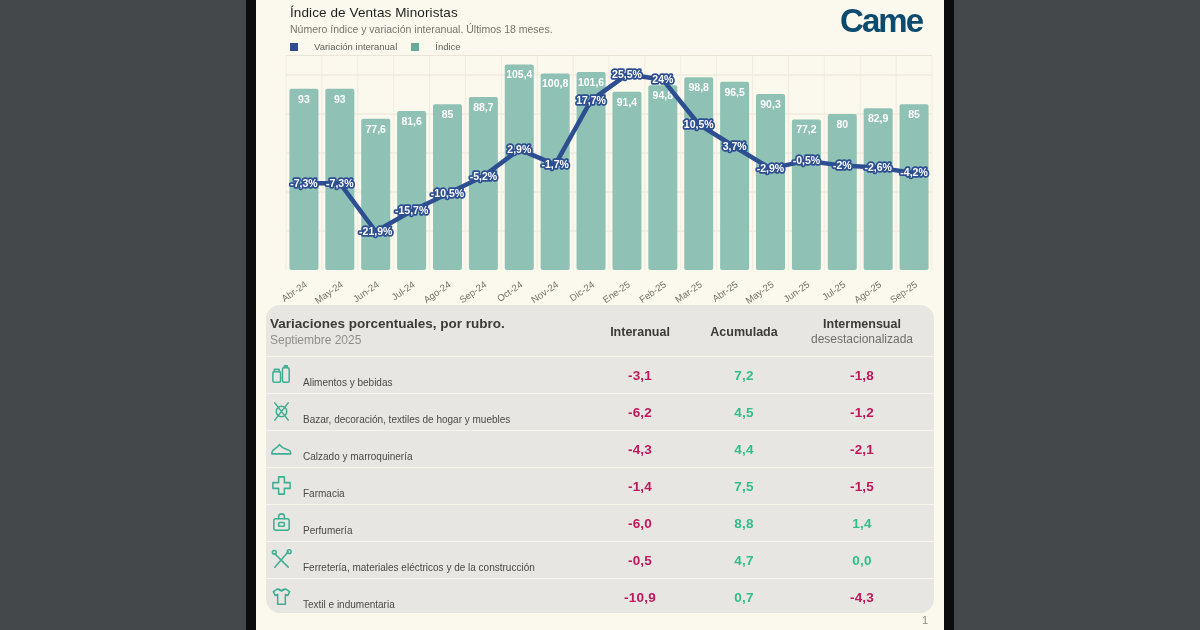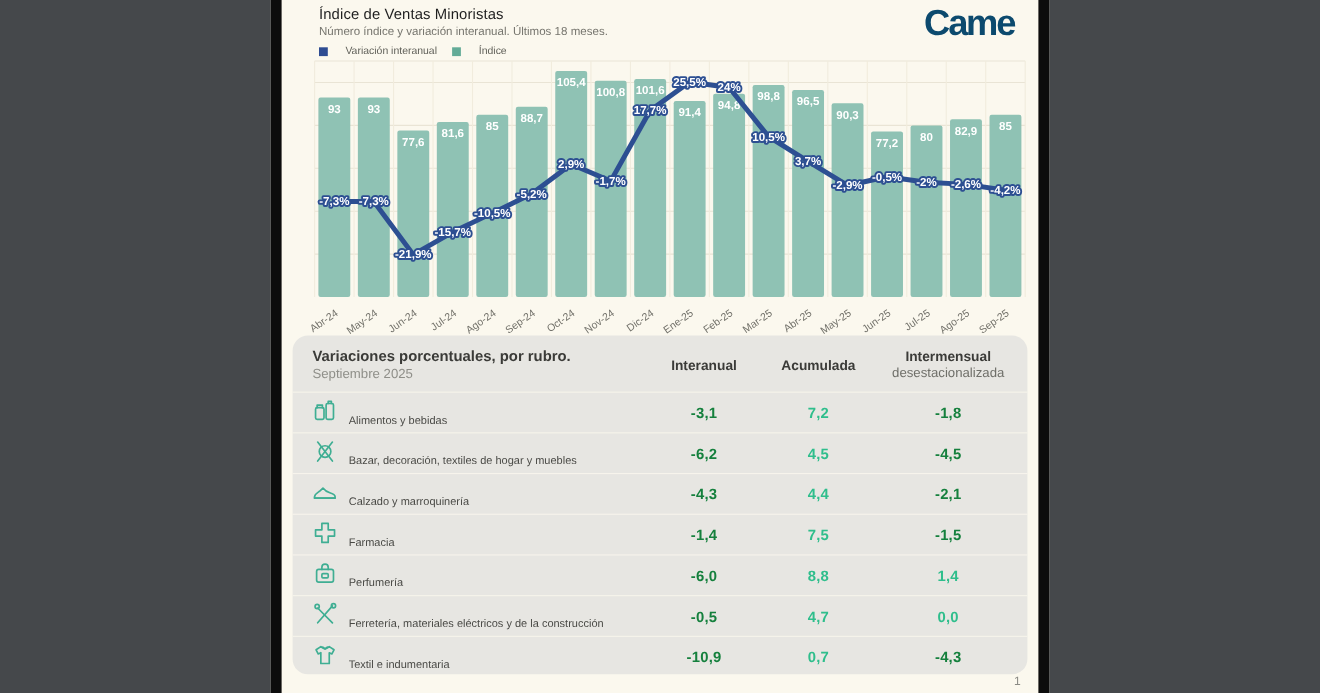--- a/index.html
+++ b/index.html
@@ -18,32 +18,32 @@
   .legend .sw { width:8px; height:8px; display:inline-block; }
   .logo { position:absolute; right:22px; top:2px; font-size:33px; font-weight:bold;
           color:#1568b2; letter-spacing:-2px; }
   
   .plot { position:absolute; left:30px; top:52px; width:646px; height:252px; }
   .plot svg { overflow:visible; display:block; }
   
   .card { position:absolute; left:10px; top:305px; width:668px; height:308px;
           background:#e7e6e2; border-radius:14px; padding:11px 0 0 0; }
   .trow-grid { display:grid; grid-template-columns:1fr 100px 108px 128px; align-items:center;
-               padding:0 8px 0 18px; }
+               padding:0 8px 0 4px; }
   .card-head { padding-bottom:9px; }
   .card-head .tt { font-size:13.5px; font-weight:bold; color:#3b3b38; }
   .card-head .ts { font-size:12px; color:#8f8f89; margin-top:2px; }
   .colhead { text-align:center; font-size:12.5px; font-weight:bold; color:#3b3b38; align-self:center; }
   .colhead .small { display:block; font-size:12px; font-weight:normal; color:#6f6f69; margin-top:1px; }
   .rows { }
   .trow { height:37px; border-top:1.5px solid #f7f4ec; }
   .trow .name { display:flex; align-items:flex-end; gap:10px; font-size:10px; color:#4a4a46; }
   .trow .name svg { flex:0 0 auto; }
   .val { text-align:center; font-size:13.5px; font-weight:bold; letter-spacing:0.2px; }
-  .val.neg { color:#15803d; }
+  .val.neg { color:#be185d; }
   .val.pos { color:#2fbe8c; }
   .pageno { position:absolute; right:16px; bottom:4px; font-size:11px; color:#8b8b85; }
 </style>
 </head>
 <body>
 
 <div class="stage">
   <div class="content">
 
     <div class="hdr">
@@ -197,21 +197,21 @@
           <div class="trow trow-grid">
             <div class="name">
               <span><svg width="23" height="23" viewBox="0 0 24 24" fill="none" stroke="#3fae93" stroke-width="1.6" stroke-linecap="round" stroke-linejoin="round">
                   <path d="M5 3l14 18M19 3L5 21"></path>
                   <circle cx="12" cy="12" r="5.5"></circle>
                 </svg></span>
               <span>Bazar, decoración, textiles de hogar y muebles</span>
             </div>
             <div class="val neg">-6,2</div>
             <div class="val pos">4,5</div>
-            <div class="val neg">-4,5</div>
+            <div class="val neg">-1,2</div>
           </div>
           <div class="trow trow-grid">
             <div class="name">
               <span><svg width="23" height="23" viewBox="0 0 24 24" fill="none" stroke="#3fae93" stroke-width="1.6" stroke-linecap="round" stroke-linejoin="round">
                   <path d="M2 16.5c0-3 3-4 5.5-6L10 8c1.5 2 3.5 3.5 6.5 4.5 2.5.8 5 1.6 5 3.5v1.5H2z"></path>
                   <path d="M2 17.5h19.5"></path>
                 </svg></span>
               <span>Calzado y marroquinería</span>
             </div>
             <div class="val neg">-4,3</div>

